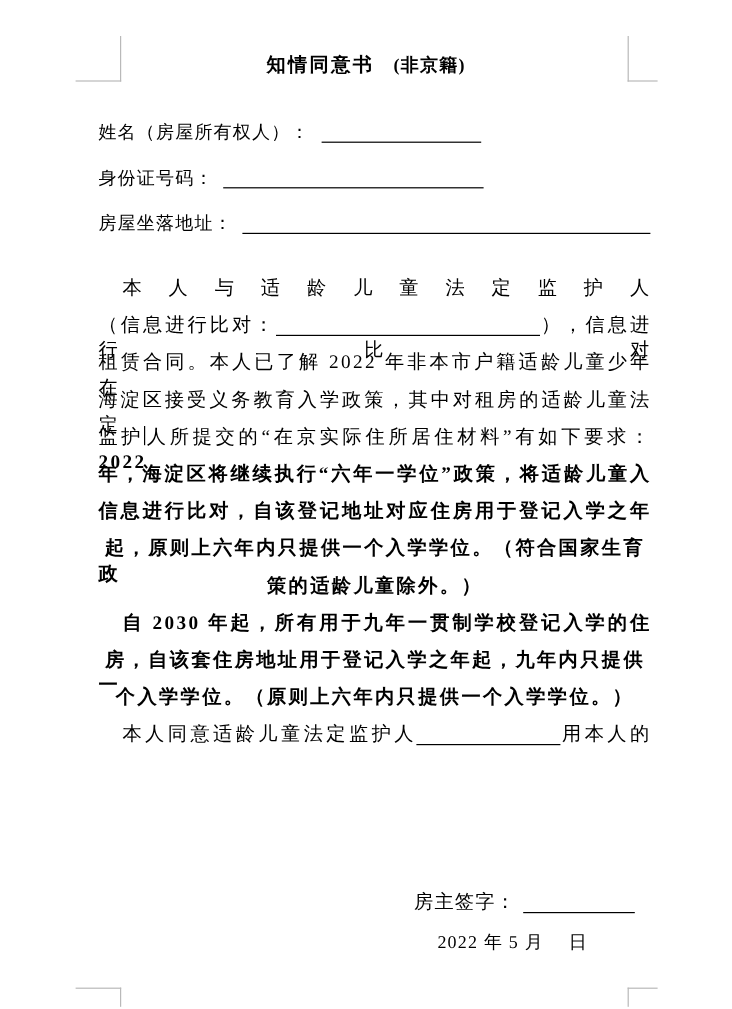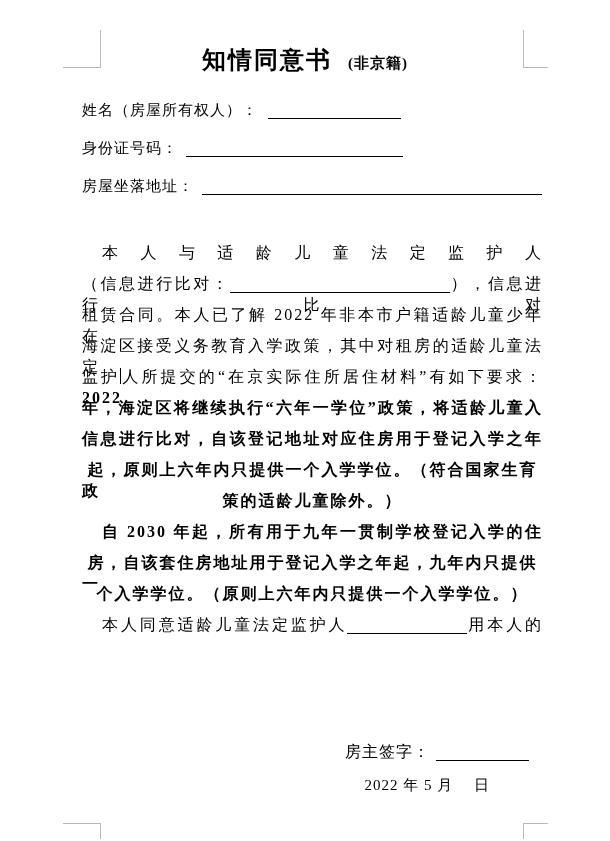--- a/index.html
+++ b/index.html
@@ -15,34 +15,34 @@
   .mark{position:absolute;border:0 solid #b9b9b9;}
   .mark.tl{left:63px;top:30px;width:37px;height:37px;border-right-width:1px;border-bottom-width:1px;}
   .mark.tr{left:523px;top:30px;width:24px;height:37px;border-left-width:1px;border-bottom-width:1px;}
   .mark.bl{left:63px;top:823px;width:37px;height:15px;border-right-width:1px;border-top-width:1px;}
   .mark.br{left:523px;top:823px;width:24px;height:15px;border-left-width:1px;border-top-width:1px;}
 
   .title{
     position:absolute;left:0;top:44px;width:100%;
     text-align:center;white-space:nowrap;
   }
-  .title .main{font-size:24px;font-weight:bold;letter-spacing:2px;text-align:center;}
+  .title .main{font-size:16px;font-weight:bold;letter-spacing:2px;text-align:center;}
   .title .suffix{font-size:15px;font-weight:bold;margin-left:16px;letter-spacing:1px;}
 
   .field{position:absolute;left:82px;white-space:nowrap;font-size:15px;letter-spacing:1px;}
   .f1{top:101px;}
   .f2{top:139px;}
   .f3{top:177px;}
 
   .uline{display:inline-block;border-bottom:1px solid #000;height:17px;vertical-align:-4px;}
   .f1 .uline{width:133px;margin-left:10px;}
   .f2 .uline{width:217px;margin-left:8px;}
   .f3 .uline{width:340px;margin-left:8px;}
 
-  .body{position:absolute;left:82px;top:242px;width:461px;}
+  .body{position:absolute;left:82px;top:230px;width:461px;}
   .bl{height:31px;line-height:21px;font-size:16px;letter-spacing:2px;white-space:nowrap;}
   .jl{white-space:normal;text-align:justify;text-align-last:justify;}
   .bold{font-weight:bold;text-align:center;}
   .ind{text-indent:20px;}
   .u220{width:220px;}
   .u120{width:120px;}
   .caret{display:inline-block;width:1px;height:16px;background:#000;vertical-align:-2px;}
 
   .signline{position:absolute;left:345px;top:742px;font-size:16px;letter-spacing:1px;white-space:nowrap;}
   .signline .uline{width:93px;margin-left:6px;}

